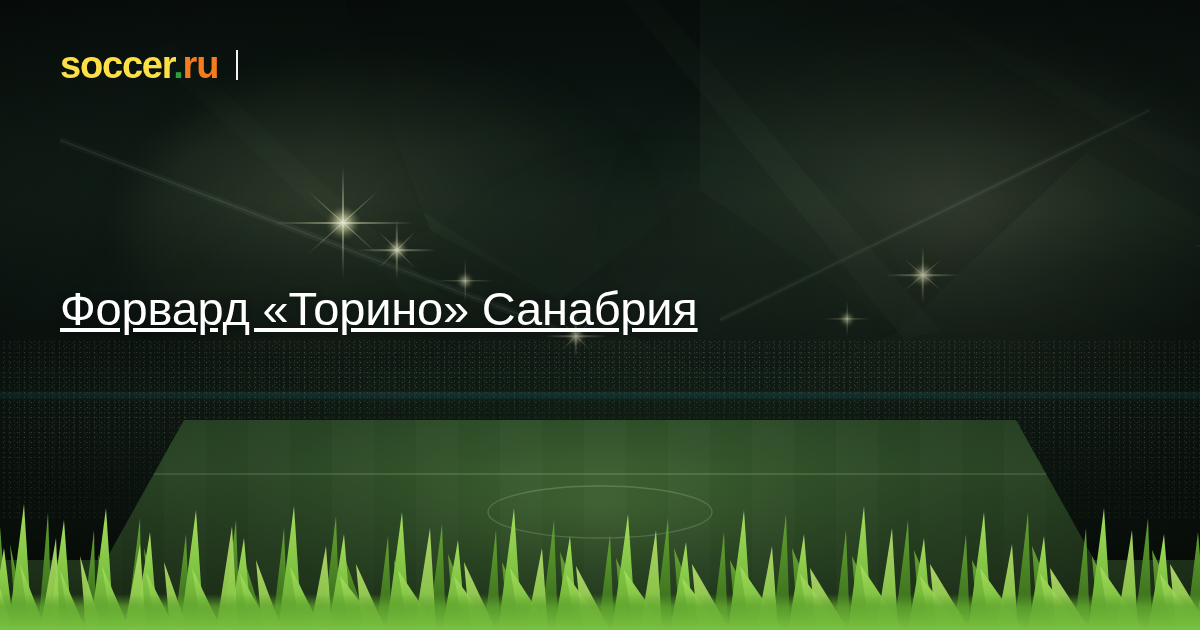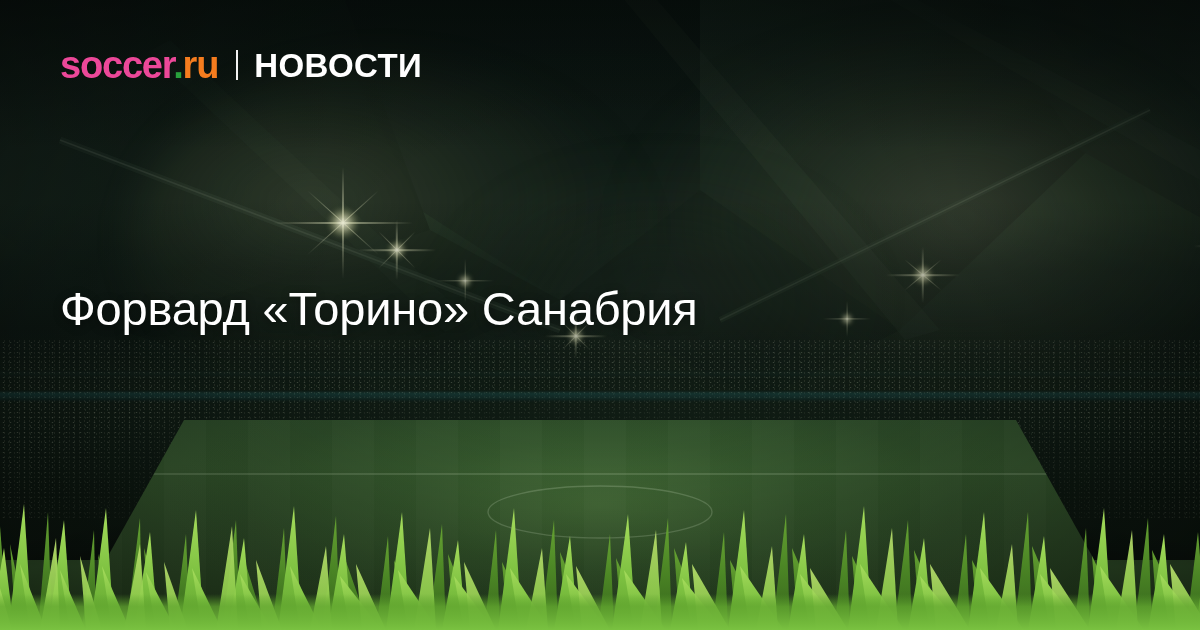--- a/index.html
+++ b/index.html
@@ -287,21 +287,21 @@
     align-items: center;
     z-index: 20;
   }
   .logo {
     font-size: 38px;
     font-weight: 700;
     letter-spacing: -1.2px;
     line-height: 1;
     white-space: nowrap;
   }
-  .logo .soccer { color: #ec4899; }
+  .logo .soccer { color: #fde047; }
   .logo .dot    { color: #28a03c; }
   .logo .ru     { color: #f57c1e; }
 
   .divider {
     display: inline-block;
     width: 2px;
     height: 30px;
     background: #ffffff;
     margin: 0 16px 0 18px;
     opacity: 0.95;
@@ -321,20 +321,21 @@
     left: 60px;
     top: 248px;
     width: 900px;
     z-index: 20;
     color: #ffffff;
     font-size: 47px;
     font-weight: 400;
     line-height: 1.28;
     letter-spacing: -0.2px;
     text-shadow: 0 2px 10px rgba(0,0,0,0.45);
+    text-decoration: underline;
   }
   .headline .l { display: block; white-space: nowrap; }
 </style>
 </head>
 <body>
 
 <div class="card">
 
   <div class="bg">
 
@@ -616,20 +617,19 @@
         <rect x="0" y="104" width="1220" height="36" fill="url(#gbase)"></rect>
       </svg>
     </div>
   </div>
 
   <div class="header">
     <div class="logo">
       <span class="soccer">soccer</span><span class="dot">.</span><span class="ru">ru</span>
     </div>
     <span class="divider"></span>
-    <div class="section">НОВОСТИ</div>
   </div>
 
   <h1 class="headline">
     <span class="l">Форвард «Торино» Санабрия</span>
   </h1>
 
 </div>
 
 </body></html>

